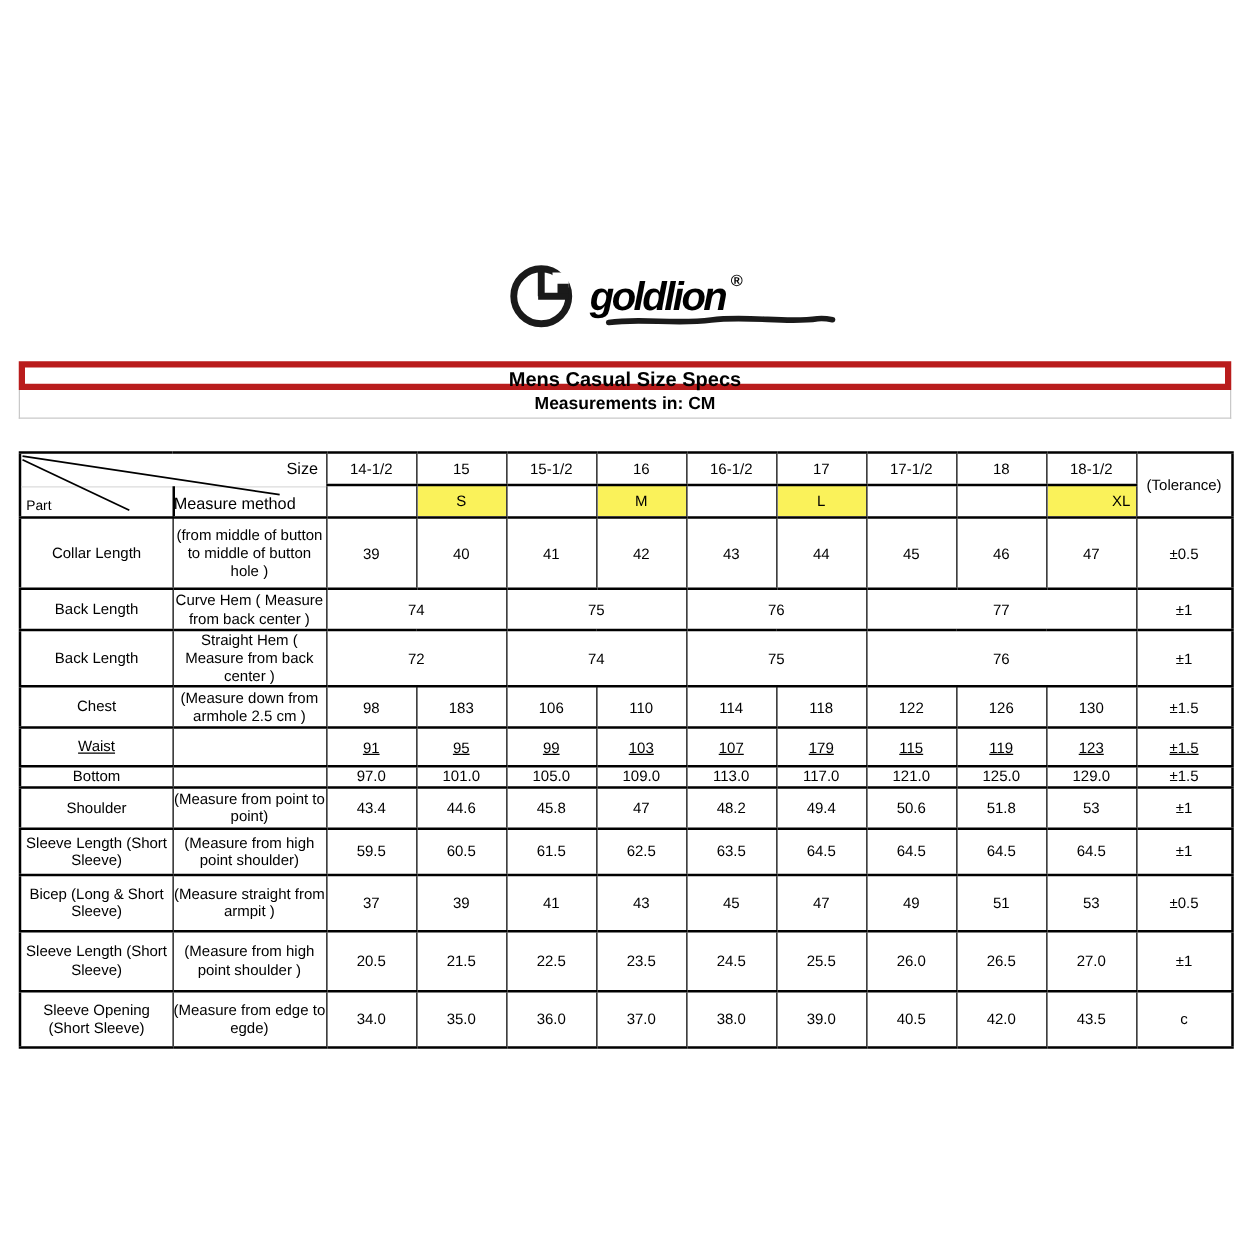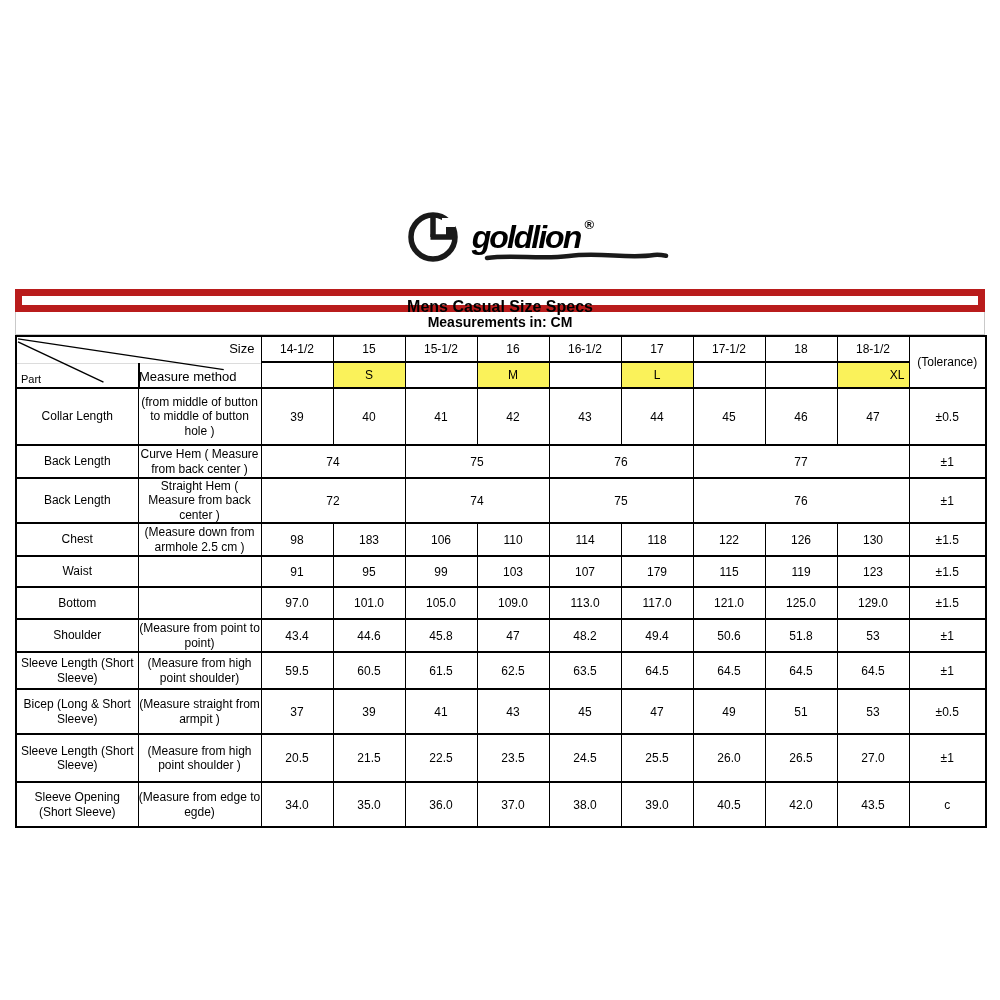--- a/index.html
+++ b/index.html
@@ -16,29 +16,29 @@
   .wordmark-wrap{position:relative;display:inline-block;padding-right:14px;}
   .wordmark{
     font-size:32px;font-weight:bold;font-style:italic;letter-spacing:-2px;
     line-height:1;display:inline-block;
   }
   .reg{position:absolute;top:-4px;right:0;font-size:13px;font-weight:bold;font-style:normal;}
   .swoosh{position:absolute;left:12px;bottom:-10px;}
   
   .sheet{position:absolute;left:15px;top:289px;width:970px;}
   .title-row{
-    box-sizing:border-box;border:7px solid #b91c1c;height:23px;line-height:21px;
+    box-sizing:border-box;border:5px solid #b91c1c;height:23px;line-height:21px;
     text-align:center;font-weight:bold;font-size:16px;
   }
   .subtitle-row{
     box-sizing:border-box;border:1px solid #c9c9c9;border-top:none;height:23px;line-height:21px;
     text-align:center;font-weight:bold;font-size:14px;
   }
   
-  table.spec{border-collapse:collapse;table-layout:fixed;width:970px;border:2px solid #000;}
+  table.spec{border-collapse:collapse;table-layout:fixed;width:970px;border:2px solid #000;margin-top:26px;}
   table.spec td{
     border-left:1px solid #000;border-right:1px solid #000;
     border-top:2px solid #000;border-bottom:2px solid #000;
     text-align:center;vertical-align:middle;padding:0;font-size:12px;overflow:hidden;
   }
   td.corner{position:relative;border-right:2px solid #000;}
   .sizelbl{position:absolute;top:4px;right:6px;font-size:13px;}
   .partlbl{position:absolute;bottom:2px;left:4px;font-size:11px;}
   .methlbl{position:absolute;bottom:3px;left:122px;font-size:13px;}
   .graymid{position:absolute;left:0;top:26px;width:100%;height:1px;background:#dcdcdc;}
@@ -51,22 +51,22 @@
   td.meth{font-size:11px;line-height:1.2;border-right:2px solid #000;padding:0 2px;}
   td.val{font-size:12px;}
   td.tolv{font-size:11.5px;}
   
   table.spec tr:nth-child(1){height:26px;}
   table.spec tr:nth-child(2){height:26px;}
   table.spec tr:nth-child(3){height:57px;}
   table.spec tr:nth-child(4){height:33px;}
   table.spec tr:nth-child(5){height:33px;}
   table.spec tr:nth-child(6){height:33px;}
-  table.spec tr:nth-child(7){height:31px;}
-  table.spec tr:nth-child(8){height:32px;}
+  table.spec tr:nth-child(7){height:31px;text-decoration:underline;}
+  table.spec tr:nth-child(8){height:16px;}
   table.spec tr:nth-child(9){height:33px;}
   table.spec tr:nth-child(10){height:37px;}
   table.spec tr:nth-child(11){height:45px;}
   table.spec tr:nth-child(12){height:48px;}
   table.spec tr:nth-child(13){height:45px;}
 </style>
 </head>
 <body>
 
 <div class="logo">

